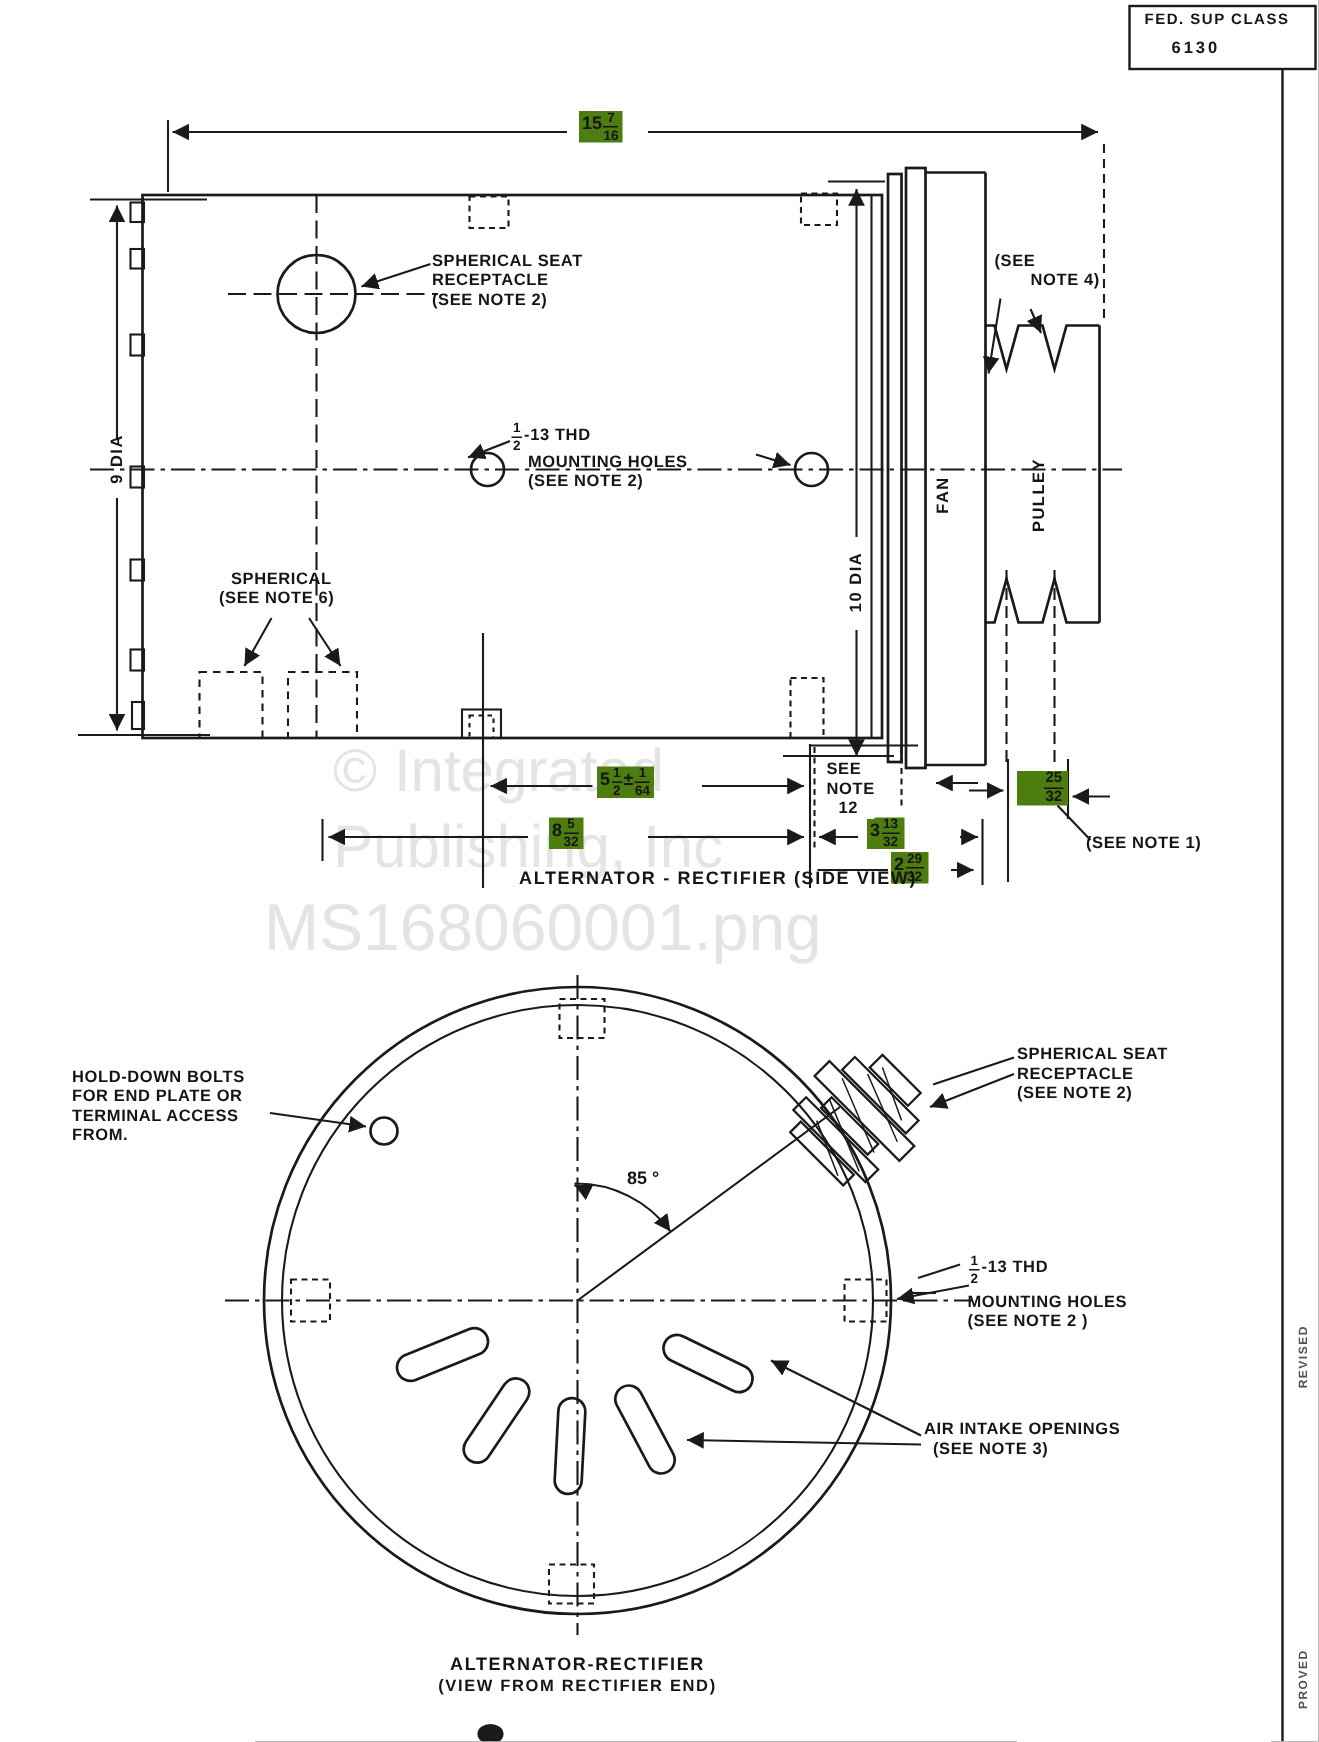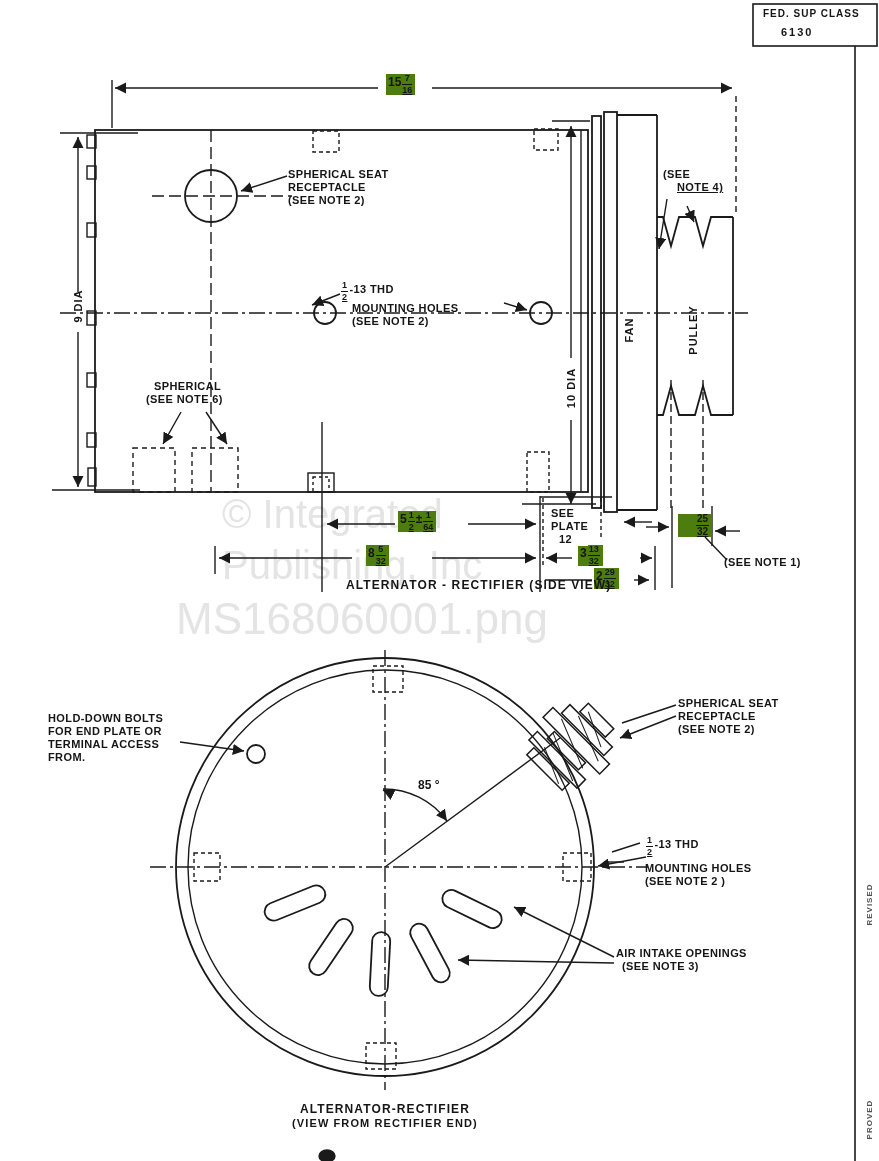--- a/index.html
+++ b/index.html
@@ -7,21 +7,21 @@
     position:relative;width:879px;height:1161px;background:#ffffff;
     font-family:"Liberation Sans",sans-serif;color:#151515;overflow:hidden;
     margin:0 auto;
   }
   .wm{position:absolute;z-index:0;color:#e4e4e4;font-family:"Liberation Sans",sans-serif;font-weight:400;white-space:nowrap;}
   svg.art{position:absolute;left:0;top:0;z-index:1;}
   .lbl{position:absolute;z-index:2;font-size:11px;font-weight:700;line-height:13px;letter-spacing:.4px;white-space:nowrap;}
   .dim{position:absolute;z-index:2;font-size:12px;font-weight:700;white-space:nowrap;background:#4d7c0f;padding:0 2px;}
   .frac{display:inline-block;vertical-align:-7px;text-align:center;line-height:1;font-size:9px;font-weight:700;margin:0 1px;}
   .frac .fn{display:block;border-bottom:1.3px solid #151515;padding:0 1px 1px;}
-  .frac .fd{display:block;padding-top:1px;text-decoration:underline;}
+  .frac .fd{display:block;padding-top:1px;}
   .vlabel{position:absolute;z-index:2;font-size:11px;font-weight:700;letter-spacing:1px;white-space:nowrap;transform:rotate(-90deg);transform-origin:center center;}
   .caption{position:absolute;z-index:2;font-size:12px;font-weight:700;letter-spacing:1.1px;white-space:nowrap;}
   .classbox{position:absolute;z-index:2;left:753px;top:4px;width:124px;height:28px;}
   .classbox .t{position:absolute;left:10px;top:4px;font-size:10px;font-weight:700;letter-spacing:1px;}
   .classbox .v{position:absolute;left:28px;top:22px;font-size:11px;font-weight:700;letter-spacing:2px;}
   .margin-rot{position:absolute;z-index:2;font-size:8px;font-weight:700;color:#333;transform:rotate(-90deg);transform-origin:center center;letter-spacing:1px;opacity:.85;}
 </style>
 </head>
 <body>
 
@@ -228,21 +228,21 @@
     <span style="margin-left:12px;">(SEE NOTE 2)</span>
   </div>
 
   <div class="lbl" style="left:146px;top:380px;">
     <span style="margin-left:8px;">SPHERICAL</span><br>
     <span>(SEE NOTE 6)</span>
   </div>
 
   <div class="lbl" style="left:663px;top:168px;">
     <span>(SEE</span><br>
-    <span style="margin-left:14px;text-decoration:underline;">NOTE 4)</span>
+    <span style="margin-left:24px;">NOTE 4)</span>
   </div>
 
   <div class="vlabel" style="left:604px;top:324px;width:50px;text-align:center;">FAN</div>
   <div class="vlabel" style="left:660px;top:324px;width:66px;text-align:center;">PULLEY</div>
 
   <div class="dim" style="left:398px;top:511px;">
     <span>5</span><span class="frac"><span class="fn">1</span><span class="fd">2</span></span><span>±</span><span class="frac"><span class="fn">1</span><span class="fd">64</span></span>
   </div>
   <div class="dim" style="left:366px;top:545px;">
     <span>8</span><span class="frac"><span class="fn">5</span><span class="fd">32</span></span>
@@ -252,21 +252,21 @@
   </div>
   <div class="dim" style="left:594px;top:568px;">
     <span>2</span><span class="frac"><span class="fn">29</span><span class="fd">32</span></span>
   </div>
   <div class="dim" style="left:678px;top:514px;">
     <span class="frac" style="font-size:10px;margin-left:16px;"><span class="fn">25</span><span class="fd">32</span></span>
   </div>
   <div class="lbl" style="left:724px;top:556px;">(SEE NOTE 1)</div>
   <div class="lbl" style="left:551px;top:507px;background:#fff;">
     <span>SEE</span><br>
-    <span>PLATE</span><br>
+    <span>NOTE</span><br>
     <span style="margin-left:8px;">12</span>
   </div>
   <div class="caption" style="left:346px;top:578px;">ALTERNATOR - RECTIFIER (SIDE VIEW)</div>
 
   <div class="lbl" style="left:48px;top:712px;">
     <span>HOLD-DOWN BOLTS</span><br>
     <span>FOR END PLATE OR</span><br>
     <span>TERMINAL ACCESS</span><br>
     <span>FROM.</span>
   </div>

